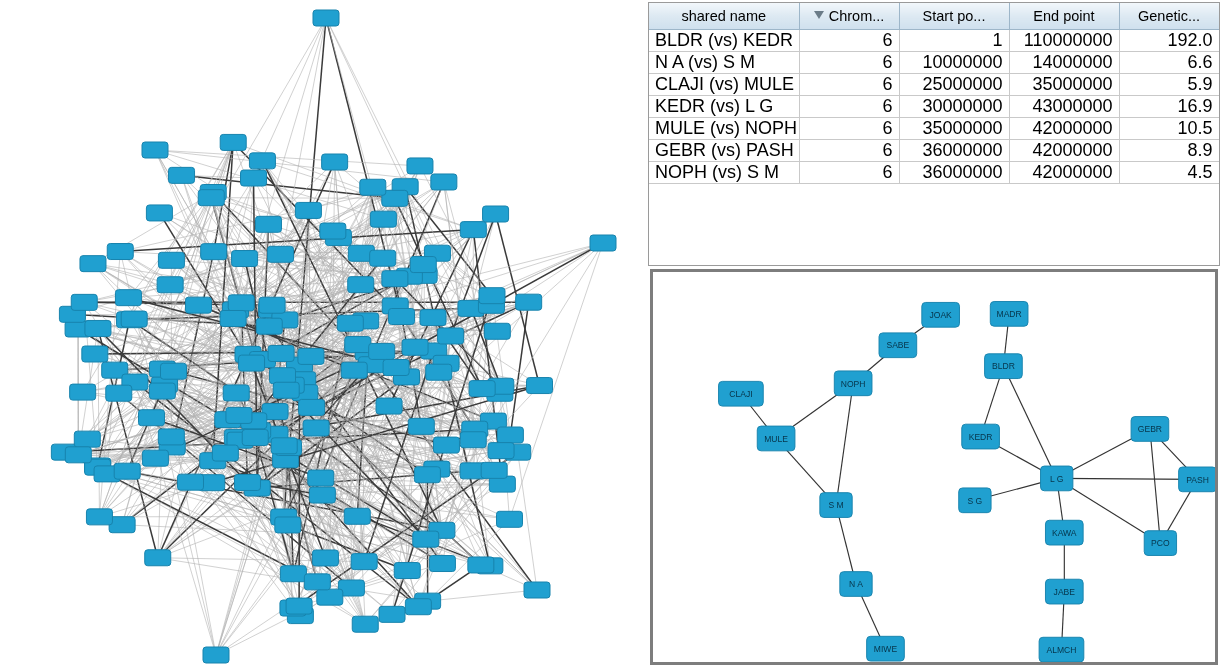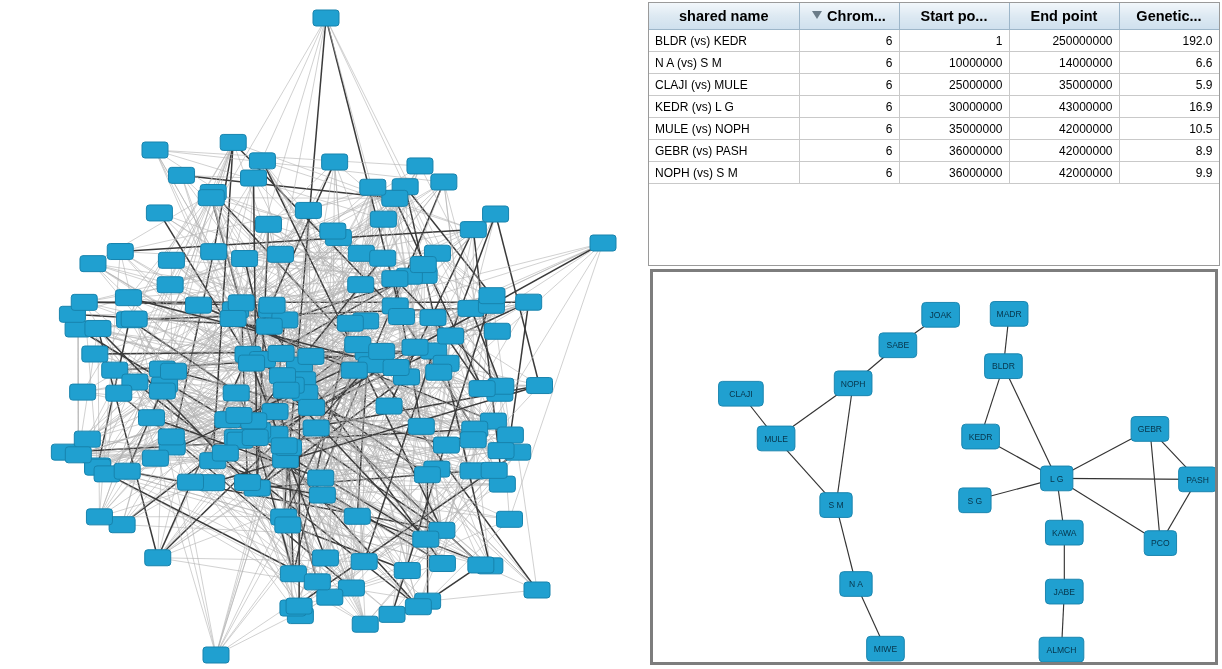--- a/index.html
+++ b/index.html
@@ -45,37 +45,37 @@
     border-collapse: collapse;
     width: 100%;
     font-size: 14.5px;
     color: #000;
     table-layout: fixed;
   }
   table.datatable th {
     background: linear-gradient(to bottom, #f2f7fb 0%, #dde9f2 50%, #cfe0ee 100%);
     border-right: 1px solid #9db6c9;
     border-bottom: 1px solid #9db6c9;
-    font-weight: bold;
+    font-weight: normal;
     font-size: 14.5px;
     height: 24px;
     padding: 1px 6px;
     text-align: center;
     white-space: nowrap;
     overflow: hidden;
   }
   table.datatable th.col-name { text-align: center; }
   table.datatable td {
     border-right: 1px solid #c9c9c9;
     border-bottom: 1px solid #c9c9c9;
     height: 21px;
     padding: 0 6px;
     white-space: nowrap;
     overflow: hidden;
-    font-size: 12px;
+    font-size: 18px;
     background: #ffffff;
   }
   td.left { text-align: left; }
   td.right { text-align: right; }
   .filter-icon {
     display: inline-block;
     width: 0;
     height: 0;
     border-left: 5px solid transparent;
     border-right: 5px solid transparent;
@@ -1520,21 +1520,21 @@
         <th>
           <span>Genetic...</span>
         </th>
       </tr>
     </thead>
     <tbody id="table-body">
         <tr>
           <td class="left">BLDR (vs) KEDR</td>
           <td class="right">6</td>
           <td class="right">1</td>
-          <td class="right">250000000</td>
+          <td class="right">110000000</td>
           <td class="right">192.0</td>
         </tr>
         <tr>
           <td class="left">N A (vs) S M</td>
           <td class="right">6</td>
           <td class="right">10000000</td>
           <td class="right">14000000</td>
           <td class="right">6.6</td>
         </tr>
         <tr>
@@ -1563,21 +1563,21 @@
           <td class="right">6</td>
           <td class="right">36000000</td>
           <td class="right">42000000</td>
           <td class="right">8.9</td>
         </tr>
         <tr>
           <td class="left">NOPH (vs) S M</td>
           <td class="right">6</td>
           <td class="right">36000000</td>
           <td class="right">42000000</td>
-          <td class="right">9.9</td>
+          <td class="right">4.5</td>
         </tr>
       </tbody>
   </table>
 </div>
 
 <div id="network-small">
   <svg width="562" height="390" viewBox="0 0 562 410">
     <g id="small-edges" stroke="#333333" stroke-width="1.2" fill="none">
         <line x1="78" y1="128" x2="115" y2="175"></line>
         <line x1="115" y1="175" x2="196" y2="117"></line>

